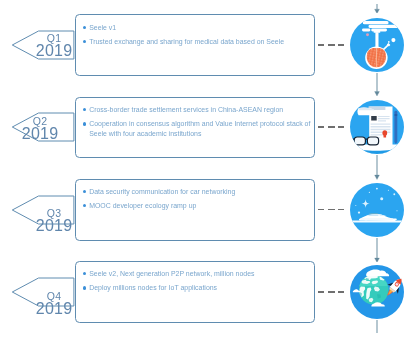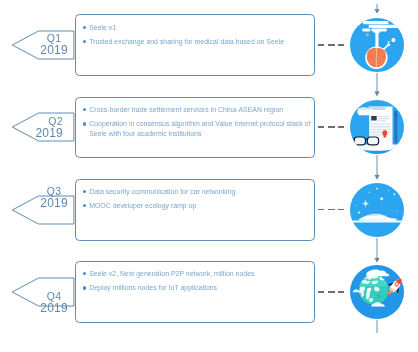--- a/index.html
+++ b/index.html
@@ -16,21 +16,21 @@
   .bullet{position:relative;padding-left:6.3px;color:#7aa6cd;
           font-size:6.95px;line-height:9.5px;margin-bottom:4.6px;}
   .dot{position:absolute;left:0;top:2.9px;width:3.3px;height:3.3px;
        border-radius:50%;background:#3b8fd8;}
 
   
   .chev{position:absolute;left:10px;}
   .qlabel{position:absolute;text-align:center;color:#6086ac;
           font-size:10.5px;line-height:11.8px;letter-spacing:.35px;
           width:46px;}
-  .qlabel .yr{font-size:12px;letter-spacing:.22px;text-indent:.22px;}
+  .qlabel .yr{font-size:16px;letter-spacing:.22px;text-indent:.22px;}
 
   
   .dash{position:absolute;}
 
   
   .circ{position:absolute;display:block;}
   .conn{position:absolute;display:block;}
 </style>
 </head>
 <body>
@@ -83,21 +83,21 @@
  <path d="M23.7 13.0 h6.5 v1.8 h-6.5 z" fill="#ffffff"></path>
 
  <circle cx="26.4" cy="39.8" r="11.2" fill="#ffffff"></circle>
  <path d="M26.4 30.4 c3.4 -1.3 9.5 1.0 9.5 6.5 c1.0 4.2 -1.9 12.4 -9.5 12.4 c-7.6 0 -10.5 -8.2 -9.5 -12.4 c0 -5.5 6.1 -7.8 9.5 -6.5 z" fill="url(#brainTex)"></path>
  <path d="M26.4 30.8 v18.4" stroke="#FAC9AC" stroke-width="0.8" fill="none" opacity=".95"></path>
 </g>
 </svg></div>
       <svg class="chev" width="66" height="32" viewBox="0 0 66 32" style="top: 111.35px;">
         <path d="M2.3 16 L28.5 2.0 L63.9 2.0 L63.9 30.0 L28.5 30.0 Z" fill="none" stroke="#5f8cb0" stroke-width="1.0"></path>
       </svg>
-      <div class="qlabel" style="left: 17px; top: 115.75px; text-align: right;">
+      <div class="qlabel" style="left: 17px; top: 115.75px;">
         <div>Q2</div>
         <div class="yr">2019</div>
       </div>
       <div class="card" style="top: 96.9px; height: 60.9px;">
         <div class="bullets">
           <div class="bullet"><span class="dot"></span><span>Cross-border trade settlement services in China-ASEAN region</span></div>
           <div class="bullet"><span class="dot"></span><span>Cooperation in consensus algorithm and Value Internet protocol stack of Seele with four academic institutions</span></div>
         </div>
       </div>
       <div class="dash" style="left: 317.6px; top: 126.4px; width: 26.8px; height: 1.9px; background: repeating-linear-gradient(to right, rgb(111, 111, 111) 0px, rgb(111, 111, 111) 6.3px, rgba(0, 0, 0, 0) 6.3px, rgba(0, 0, 0, 0) 10.2px);"></div>
@@ -145,21 +145,21 @@
     <rect x="4.2" y="37.0" width="11.2" height="7.8" rx="3.1"></rect>
     <rect x="17.4" y="37.0" width="11.2" height="7.8" rx="3.1"></rect>
   </g>
   <path d="M15.4 39.2 h2.0" stroke="#152232" stroke-width="1.2" fill="none"></path>
   <path d="M4.2 39.2 h-3.0" stroke="#152232" stroke-width="1.2" fill="none"></path>
 </g>
 </svg></div>
       <svg class="chev" width="66" height="32" viewBox="0 0 66 32" style="top: 193.55px;">
         <path d="M2.3 16 L28.5 2.0 L63.9 2.0 L63.9 30.0 L28.5 30.0 Z" fill="none" stroke="#5f8cb0" stroke-width="1.0"></path>
       </svg>
-      <div class="qlabel" style="left: 31px; top: 186px;">
+      <div class="qlabel" style="left: 31px; top: 208px;">
         <div>Q3</div>
         <div class="yr">2019</div>
       </div>
       <div class="card" style="top: 178.5px; height: 62.1px;">
         <div class="bullets">
           <div class="bullet"><span class="dot"></span><span>Data security communication for car networking</span></div>
           <div class="bullet"><span class="dot"></span><span>MOOC developer ecology ramp up</span></div>
         </div>
       </div>
       <div class="dash" style="left: 317.6px; top: 208.6px; width: 26.8px; height: 1.9px; background: repeating-linear-gradient(to right, rgb(111, 111, 111) 0px, rgb(111, 111, 111) 6.3px, rgba(0, 0, 0, 0) 6.3px, rgba(0, 0, 0, 0) 10.2px);"></div>

